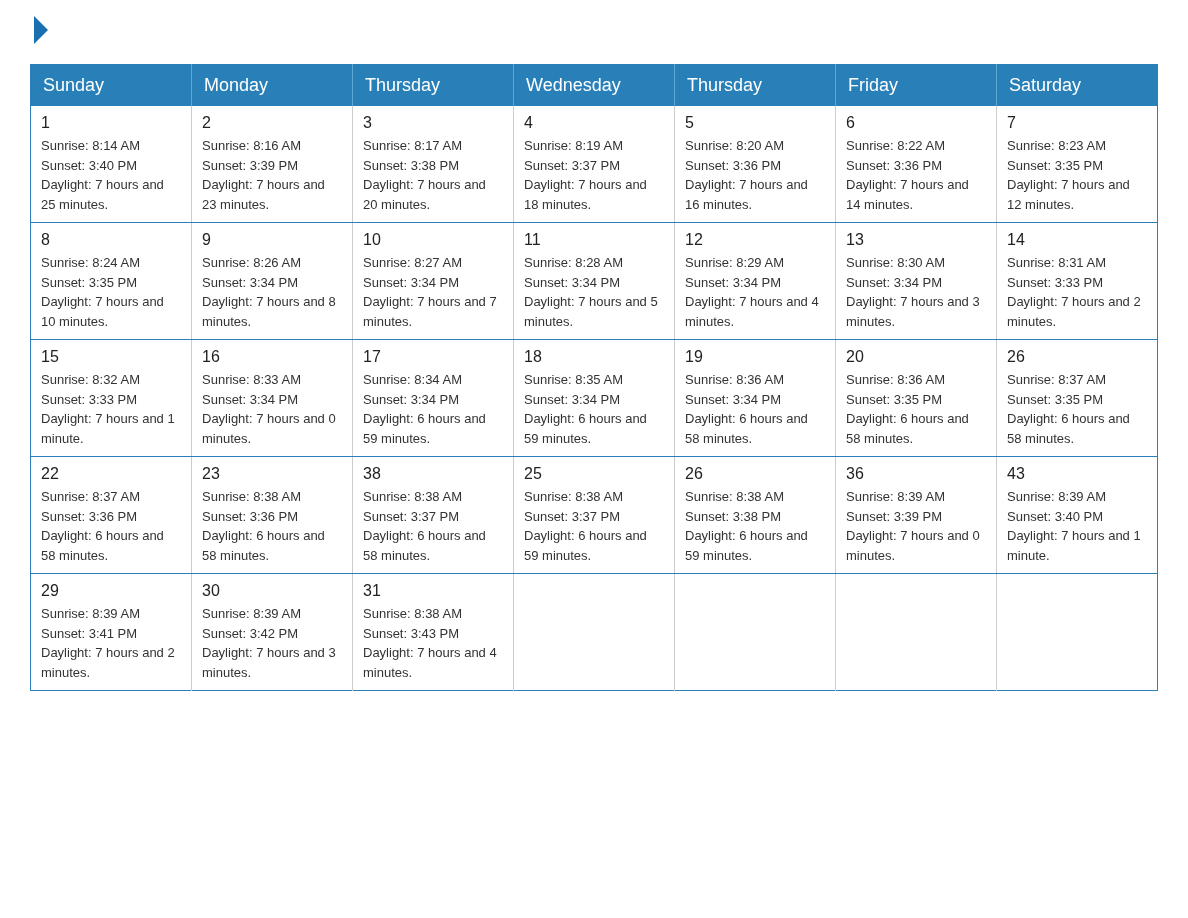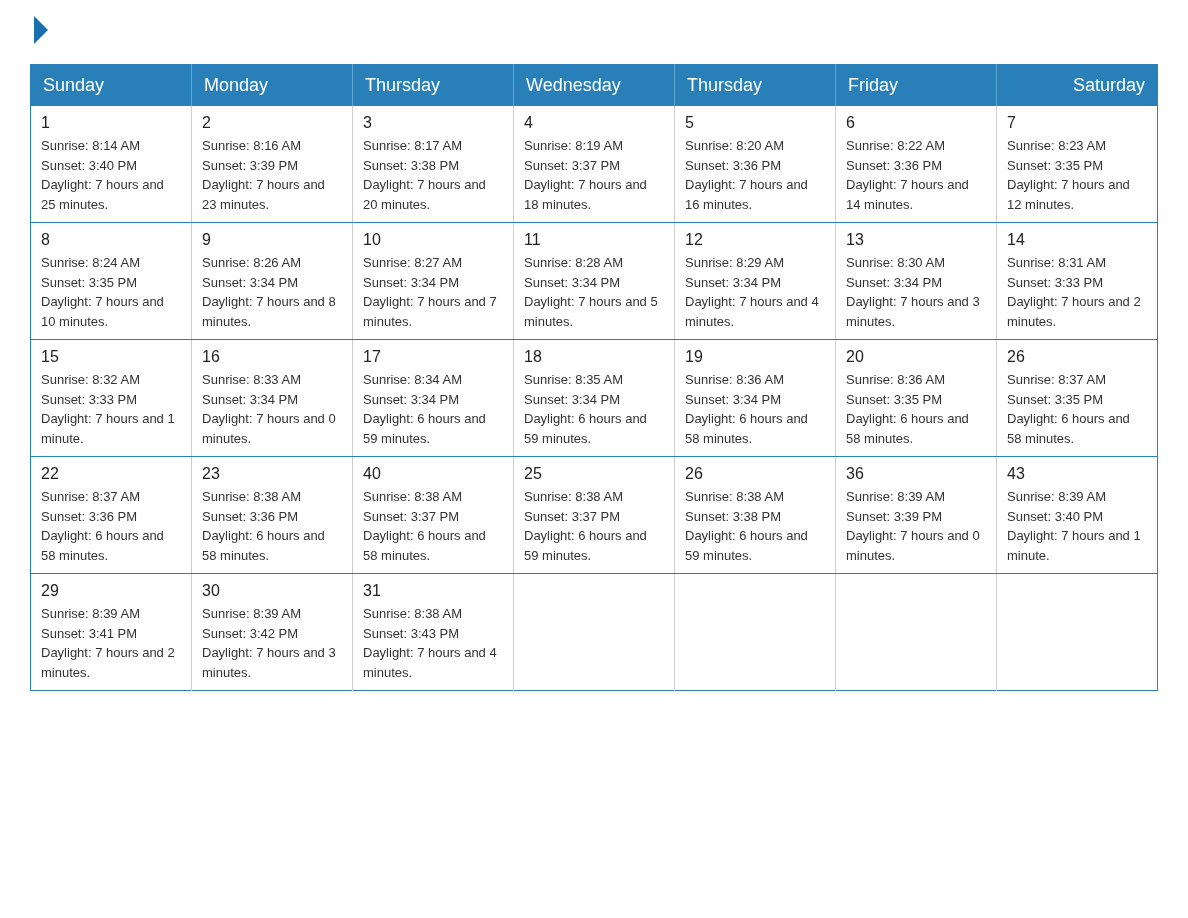--- a/index.html
+++ b/index.html
@@ -73,21 +73,20 @@
       background-color: #2980b9;
       color: #fff;
       font-size: 18px;
       font-weight: normal;
       padding: 10px 12px;
       text-align: left;
       border-right: 1px solid #5fa8d3;
     }
     .calendar-table th:last-child {
       border-right: none;
-      text-align: right;
     }
     .calendar-table td {
       vertical-align: top;
       padding: 8px 10px;
       border-right: 1px solid #ccc;
       border-bottom: 1px solid #2980b9;
       font-size: 13.5px;
       color: #333;
       width: 14.28%;
       min-height: 110px;
@@ -331,21 +330,21 @@
         </td>
         <td>
           <span class="day-number">23</span>
           <div class="day-info">
             Sunrise: 8:38 AM<br>
             Sunset: 3:36 PM<br>
             Daylight: 6 hours and 58 minutes.
           </div>
         </td>
         <td>
-          <span class="day-number">40</span>
+          <span class="day-number">38</span>
           <div class="day-info">
             Sunrise: 8:38 AM<br>
             Sunset: 3:37 PM<br>
             Daylight: 6 hours and 58 minutes.
           </div>
         </td>
         <td>
           <span class="day-number">25</span>
           <div class="day-info">
             Sunrise: 8:38 AM<br>

